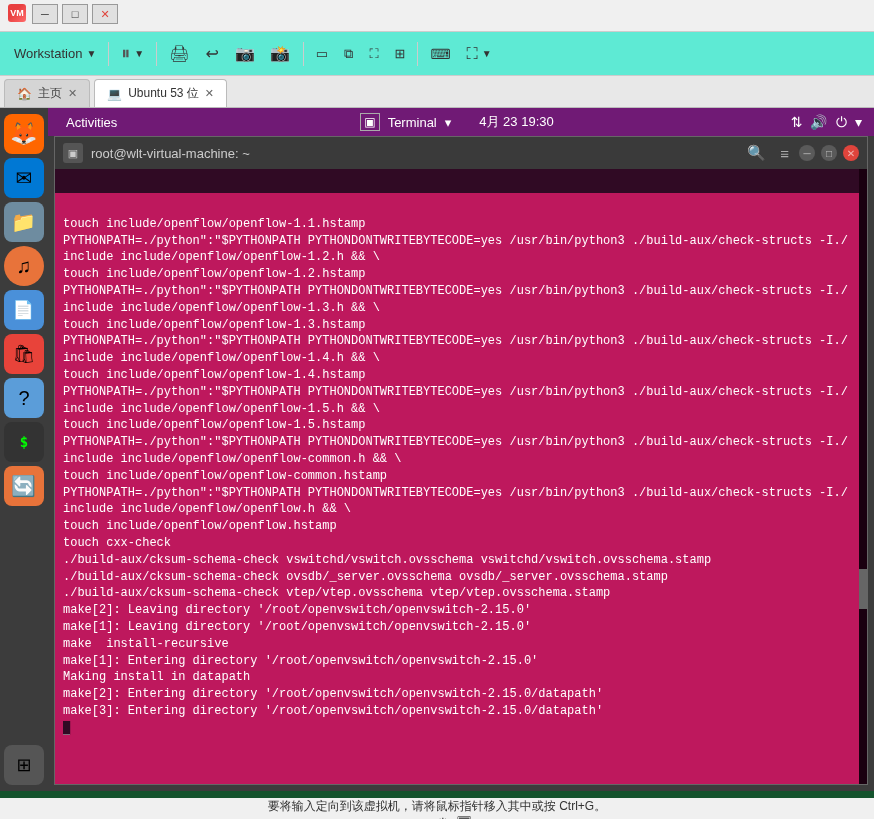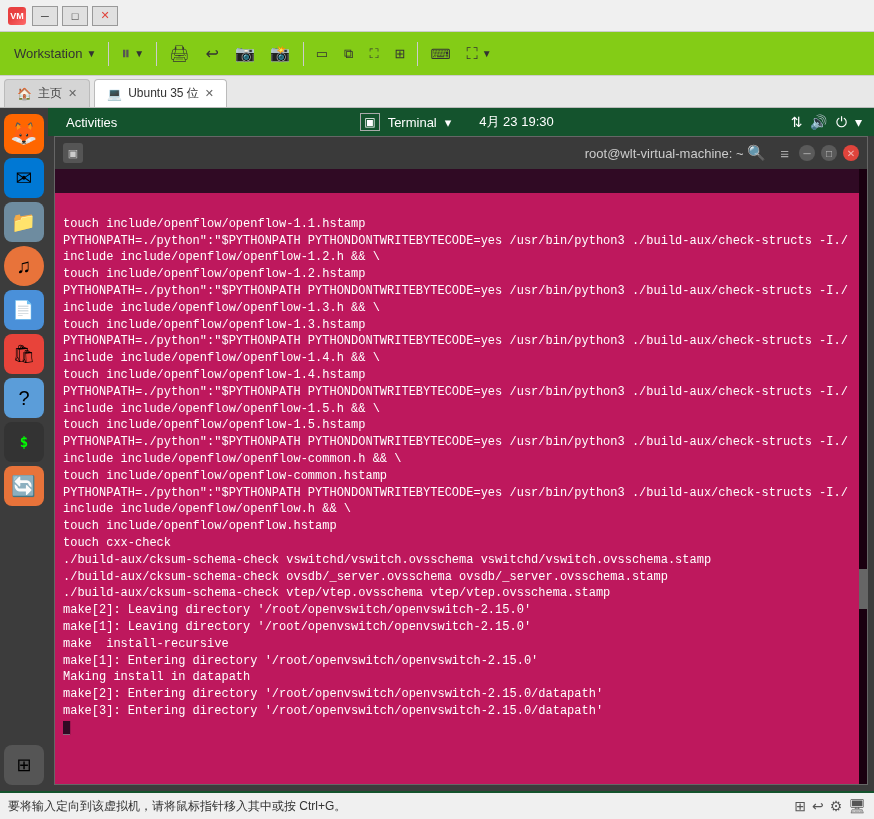--- a/index.html
+++ b/index.html
@@ -9,22 +9,22 @@
       font-family: 'Segoe UI', Arial, sans-serif;
       background: #c0c0c0;
       overflow: hidden;
     }
 
     
     #title-bar {
       height: 32px;
       background: #f0f0f0;
       display: flex;
-      align-items: center;
-      padding: 12px 8px;
+      align-items: flex-start;
+      padding: 4px 8px;
       border-bottom: 1px solid #ccc;
     }
     #title-bar .app-icon {
       width: 18px;
       height: 18px;
       margin-right: 6px;
       background: linear-gradient(135deg, #e84040 40%, #ff6b6b 100%);
       border-radius: 3px;
       display: flex;
       align-items: center;
@@ -51,21 +51,21 @@
       cursor: pointer;
       display: flex;
       align-items: center;
       justify-content: center;
       color: #333;
     }
 
     
     #vmware-toolbar {
       height: 44px;
-      background: #84cc16;
+      background: #5eead4;
       border-bottom: 1px solid #ccc;
       display: flex;
       align-items: center;
       padding: 0 8px;
       gap: 4px;
     }
     .toolbar-item {
       height: 30px;
       padding: 0 6px;
       display: flex;
@@ -113,21 +113,21 @@
     }
     .tab-close {
       font-size: 11px;
       color: #666;
       cursor: pointer;
     }
 
     
     #gnome-bar {
       height: 28px;
-      background: #14532d;
+      background: #701a75;
       display: flex;
       align-items: center;
       justify-content: space-between;
       padding: 12px 12px;
       color: #fff;
       font-size: 13px;
     }
     #gnome-bar .activities-btn {
       cursor: pointer;
       padding: 2px 6px;
@@ -173,21 +173,21 @@
       border-radius: 3px;
       margin-right: 8px;
       display: flex;
       align-items: center;
       justify-content: center;
       font-size: 11px;
       color: #ccc;
     }
     #terminal-titlebar .term-title {
       flex: 1;
-      text-align: right;
+      text-align: left;
       color: #ccc;
       font-size: 13px;
     }
     #terminal-titlebar .term-controls {
       display: flex;
       gap: 6px;
       align-items: center;
     }
     .term-ctrl-btn {
       width: 16px;
@@ -232,26 +232,27 @@
       display: flex;
       align-items: center;
       justify-content: center;
       font-size: 20px;
     }
 
     
     #status-bar {
       height: 28px;
       background: #f0f0f0;
-      border-top: 2px solid #14532d;
+      border-top: 7px solid #14532d;
       display: flex;
       align-items: center;
       padding: 0 8px;
       font-size: 12px;
       color: #333;
+      flex-direction: column;
     }
     #status-bar .status-text {
       flex: 1;
     }
     #status-bar .status-icons {
       display: flex;
       align-items: center;
       gap: 6px;
     }
     .status-bar-icon {
@@ -361,21 +362,21 @@
 </div>
 
 <div id="tab-bar">
   <div class="tab">
     <span>🏠</span>
     <span>主页</span>
     <span class="tab-close">✕</span>
   </div>
   <div class="tab active" style="margin-left:4px;">
     <span style="font-size:12px;">💻</span>
-    <span>Ubuntu 35 位</span>
+    <span>Ubuntu 53 位</span>
     <span class="tab-close">✕</span>
   </div>
 </div>
 
 <div id="main-with-sidebar">
 
   <div id="sidebar-icons">
 
     <div class="sidebar-icon" style="background:#ff6600; font-size:22px;">🦊</div>
 

